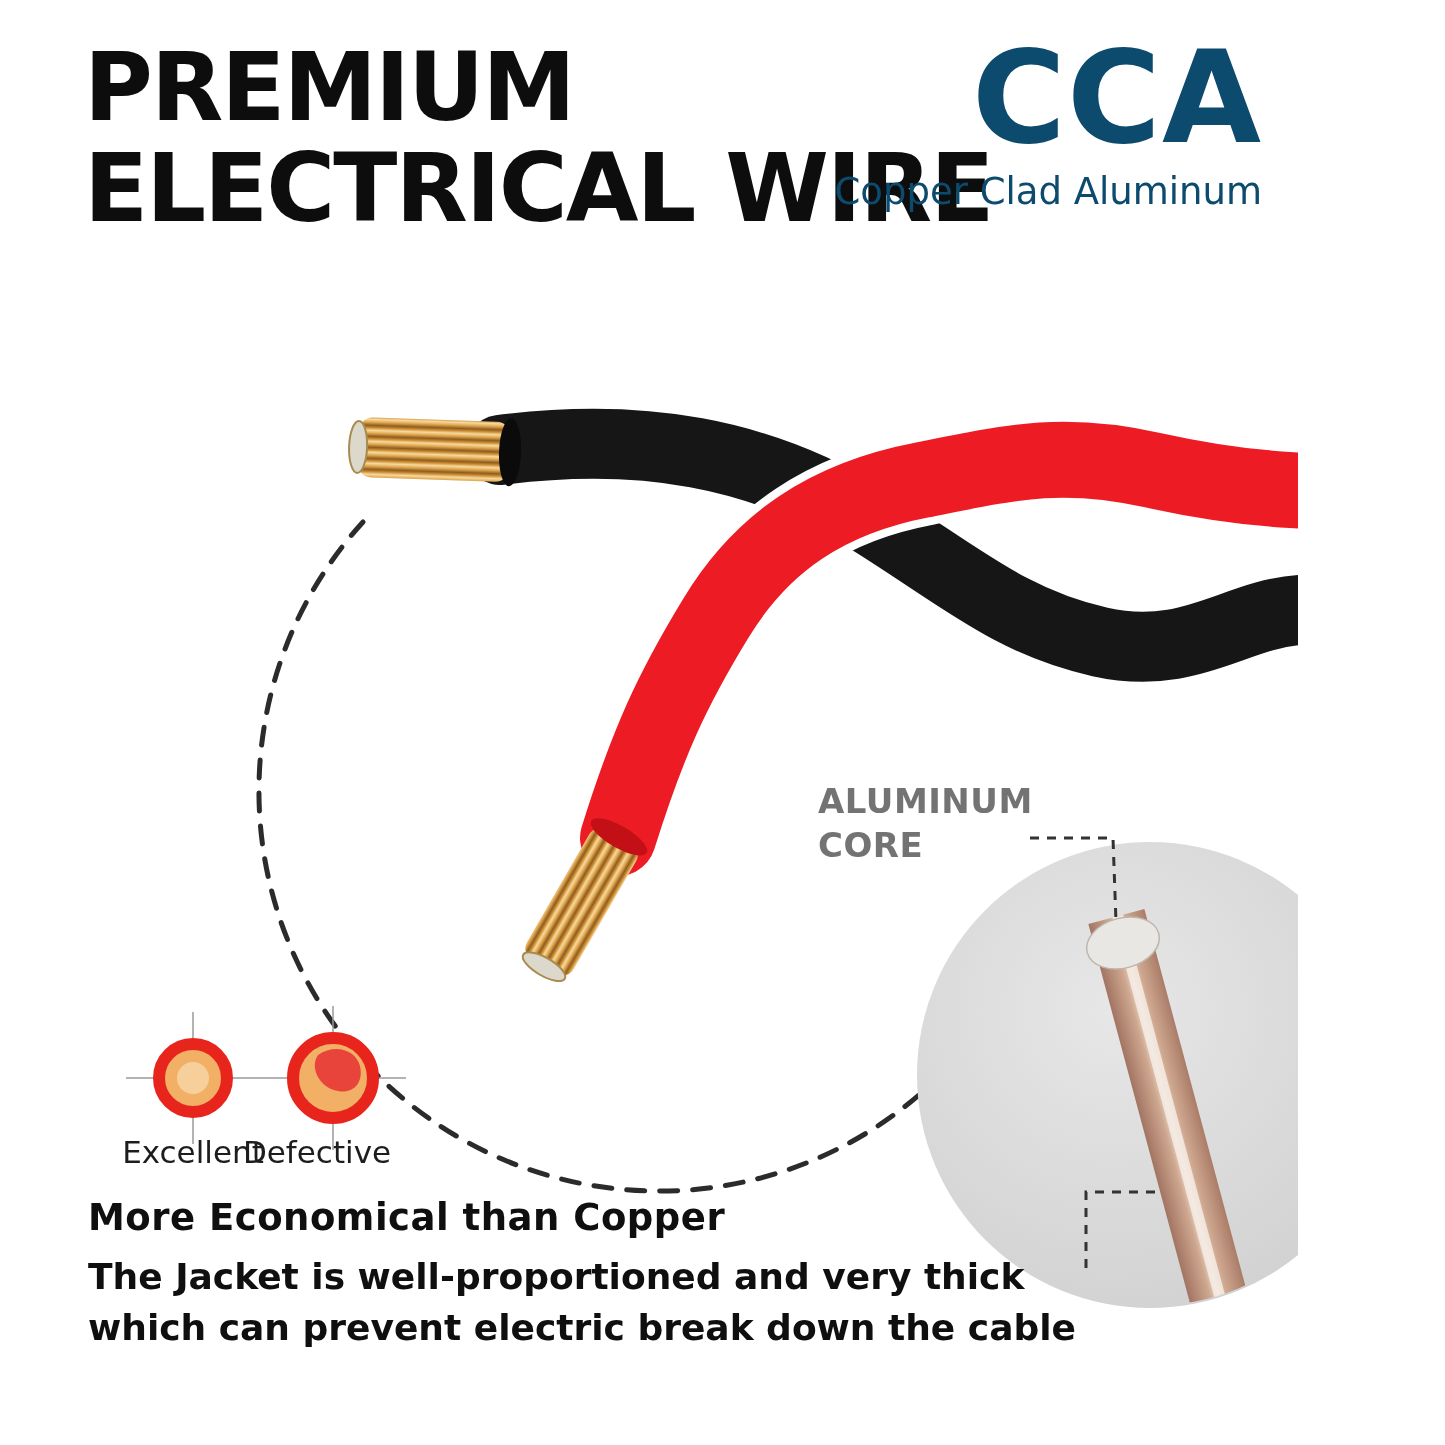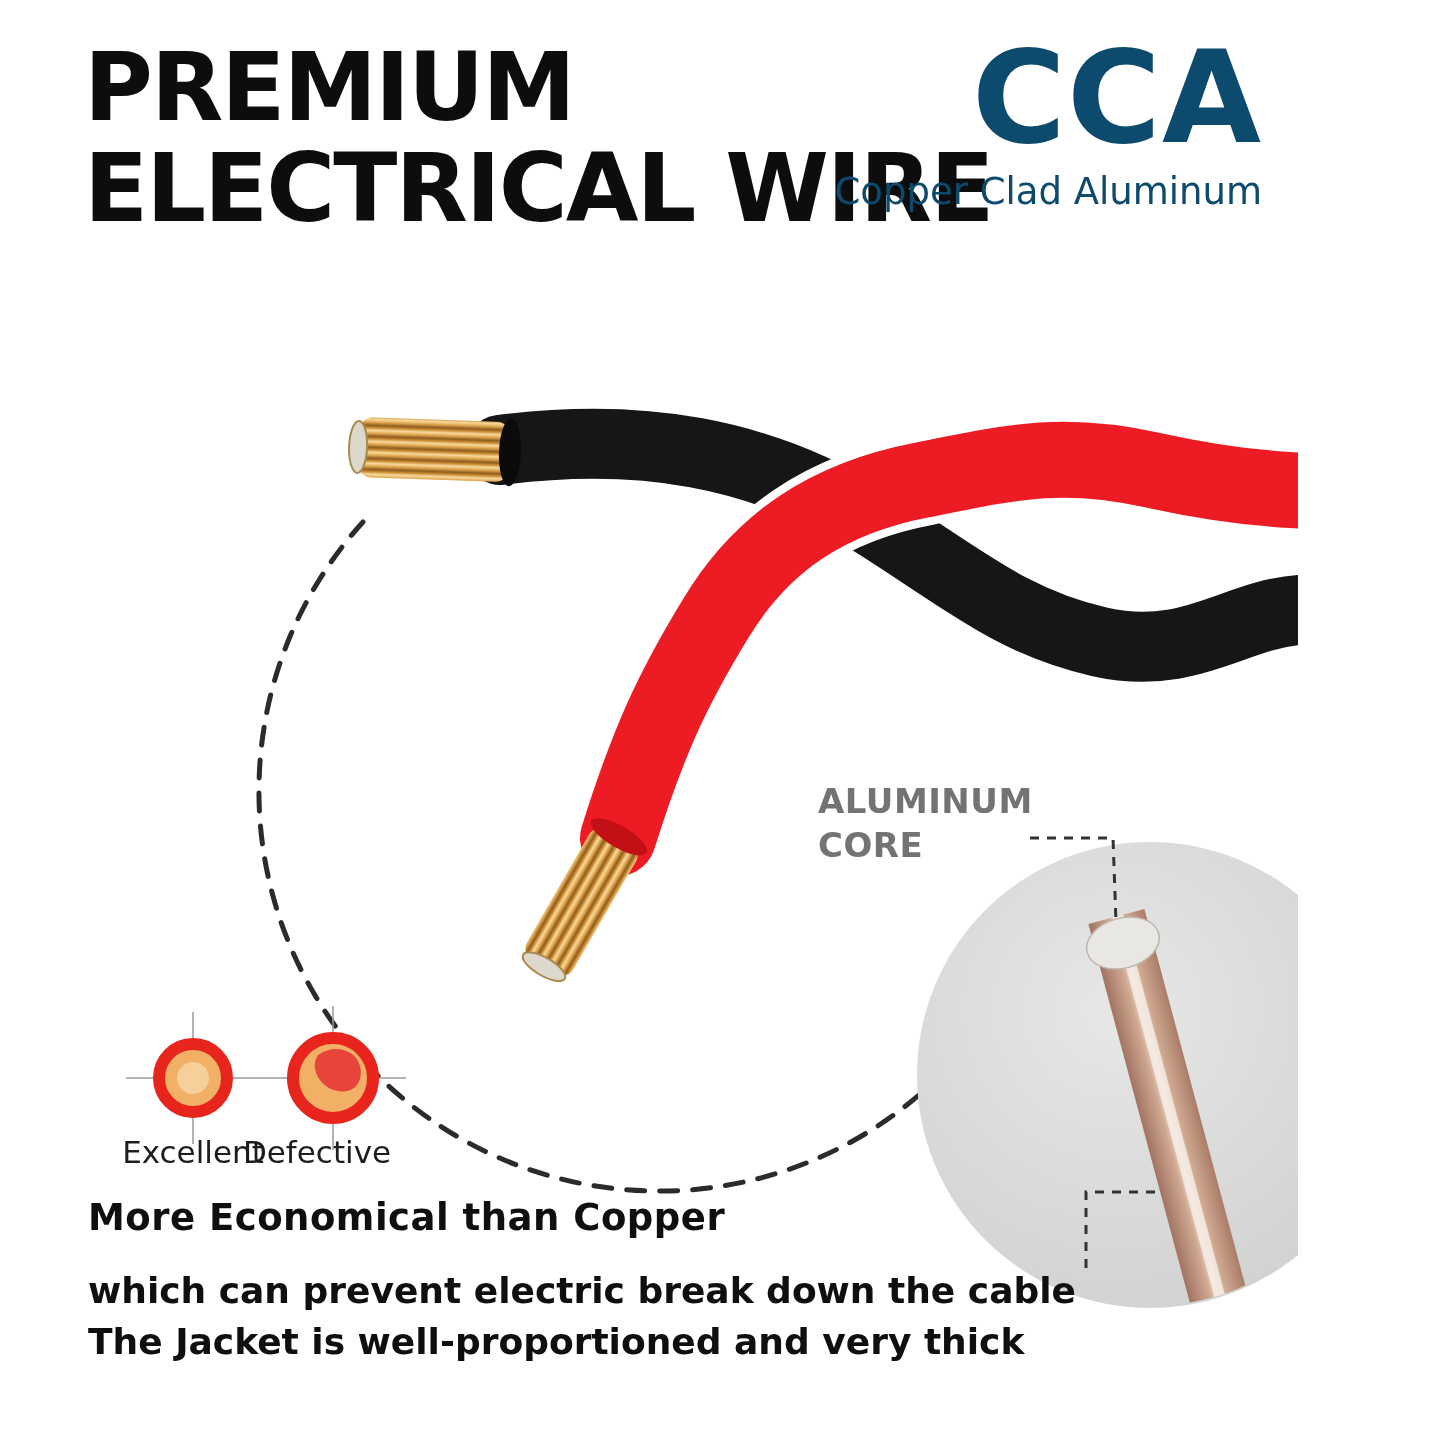--- a/index.html
+++ b/index.html
@@ -27,21 +27,21 @@
   #callout-copper   { left:1028px; top:1276px; }
 
   .sample-label {
     position:absolute; top:1134px; width:170px; text-align:center;
     font-size:31px; color:#1d1d1d;
   }
   #label-excellent { left:108px; }
   #label-defective { left:232px; }
 
   .features { position:absolute; left:88px; top:1196px; font-weight:bold; color:#0f0f0f; white-space:nowrap; }
-  .feat-1 { font-size:37px; letter-spacing:.5px; margin-bottom:26px; }
+  .feat-1 { font-size:37px; letter-spacing:.5px; margin-bottom:12px; }
   .feat-2 { font-size:36px; line-height:1.42; }
 </style>
 </head>
 <body>
 
 <div class="canvas">
 
   <svg class="art" width="1445" height="1445" viewBox="0 0 1445 1445">
     <defs>
       <linearGradient id="strandGrad" gradientUnits="userSpaceOnUse" x1="0" y1="0" x2="0" y2="11" spreadMethod="repeat">
@@ -129,18 +129,18 @@
     <div>ALUMINUM</div>
     <div>CORE</div>
   </div>
 
   <div class="sample-label" id="label-excellent">Excellent</div>
   <div class="sample-label" id="label-defective">Defective</div>
 
   <div class="features">
     <div class="feat-1">More Economical than Copper</div>
     <div class="feat-2">
+      <div>The Jacket is well-proportioned and very thick</div>
       <div>which can prevent electric break down the cable</div>
-      <div>The Jacket is well-proportioned and very thick</div>
     </div>
   </div>
 
 </div>
 
 </body></html>

